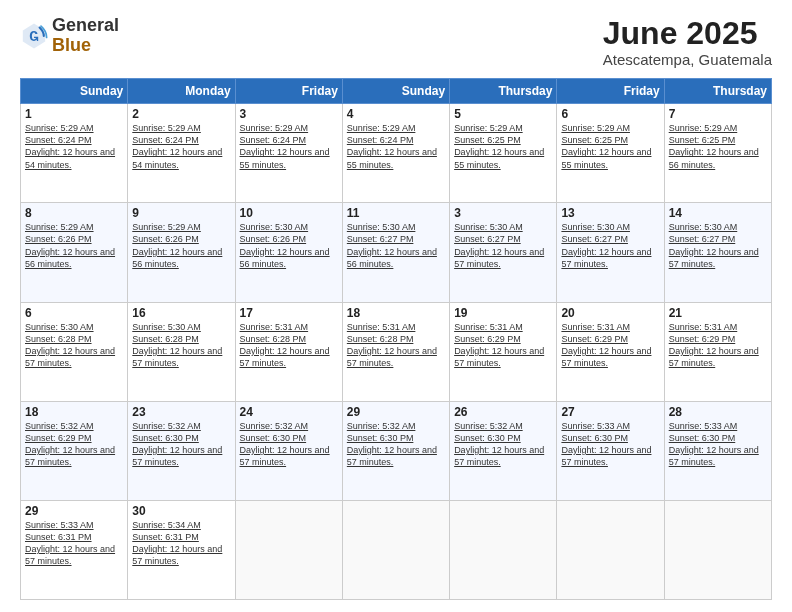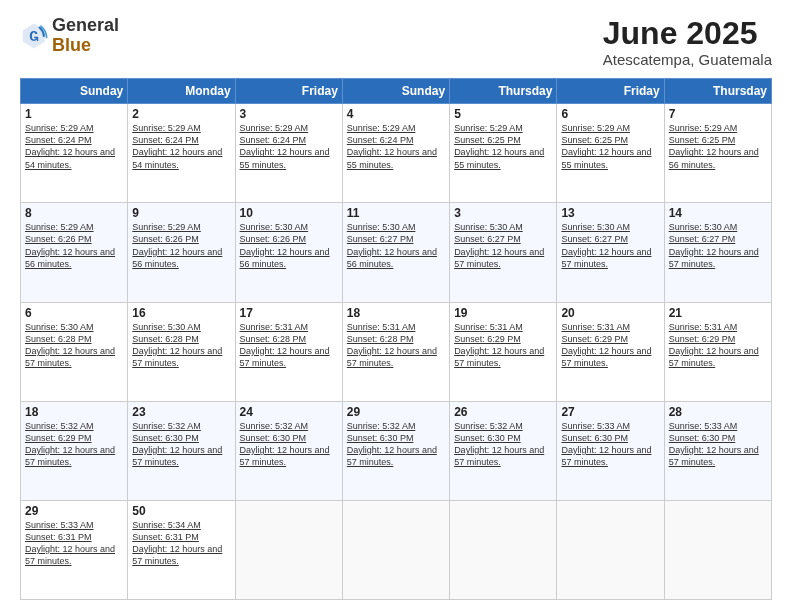--- a/index.html
+++ b/index.html
@@ -252,21 +252,21 @@
             <span class="day-number">28</span>
             <div class="day-info">Sunrise: 5:33 AM<br>Sunset: 6:30 PM<br>Daylight: 12 hours and 57 minutes.</div>
           </td>
         </tr>
         <tr>
           <td>
             <span class="day-number">29</span>
             <div class="day-info">Sunrise: 5:33 AM<br>Sunset: 6:31 PM<br>Daylight: 12 hours and 57 minutes.</div>
           </td>
           <td>
-            <span class="day-number">50</span>
+            <span class="day-number">30</span>
             <div class="day-info">Sunrise: 5:34 AM<br>Sunset: 6:31 PM<br>Daylight: 12 hours and 57 minutes.</div>
           </td>
           <td class="empty-cell"></td>
           <td class="empty-cell"></td>
           <td class="empty-cell"></td>
           <td class="empty-cell"></td>
           <td class="empty-cell"></td>
         </tr>
       </tbody>
   </table>

